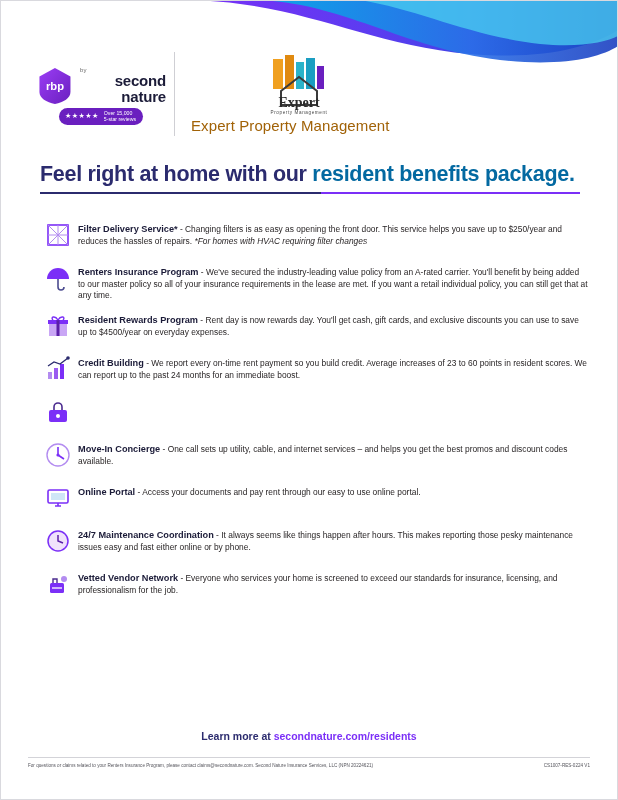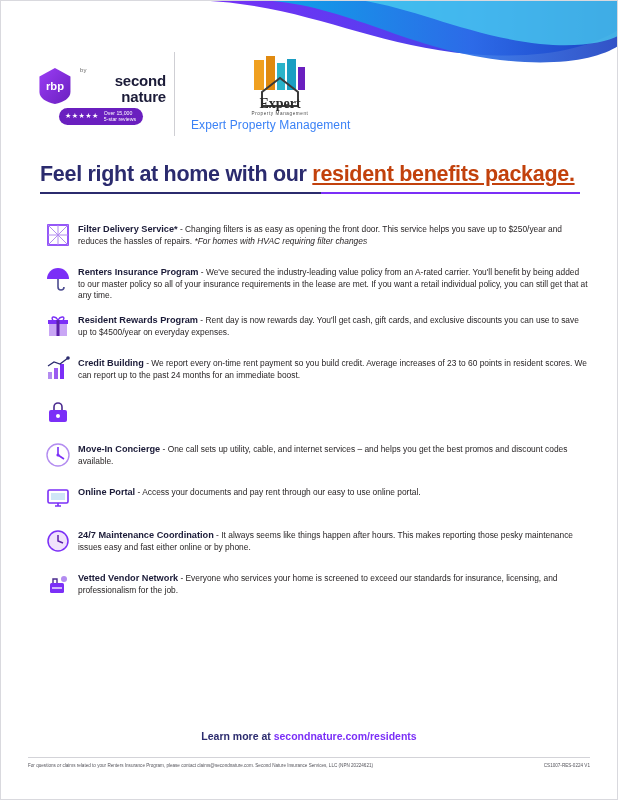--- a/index.html
+++ b/index.html
@@ -98,38 +98,38 @@
     flex-direction: column;
     align-items: center;
   }
   .client-logo {
     display: flex;
     flex-direction: column;
     align-items: center;
     margin-left: 18px;
   }
   .client-name {
-    font-size: 12px;
-    color: #3b82f6;
+    font-size: 15px;
+    color: #a16207;
     letter-spacing: .1px;
   }
 
   
   .headline {
     position: absolute;
     top: 162px;
     left: 40px;
     width: 540px;
     font-size: 21.5px;
     font-weight: bold;
     color: #2b2b6e;
     letter-spacing: -0.3px;
     white-space: nowrap;
   }
-  .headline .accent { color: #c2410c; text-decoration: underline; }
+  .headline .accent { color: #0369a1; }
   .headline-rule {
     position: absolute;
     top: 192px;
     left: 40px;
     width: 540px;
     height: 2px;
     background: linear-gradient(90deg,#2b2b6e 0%, #2b2b6e 52%, #7b2ff7 52%, #7b2ff7 100%);
   }
 
   

